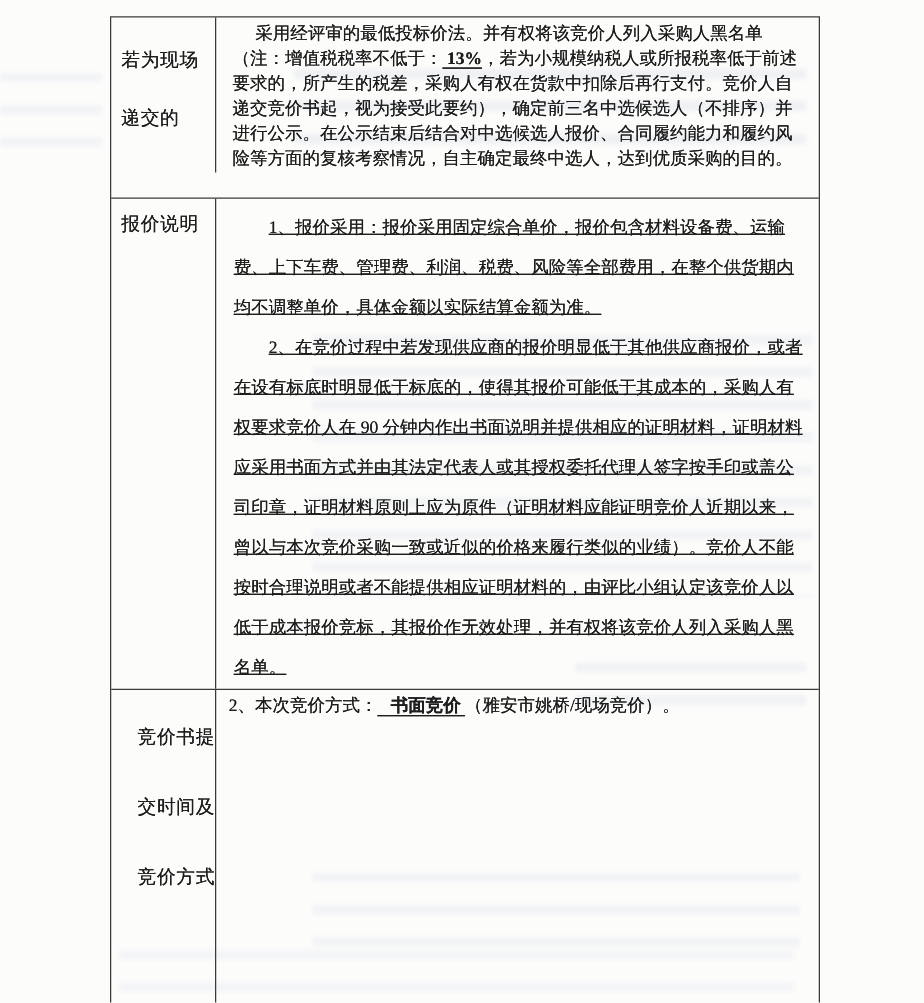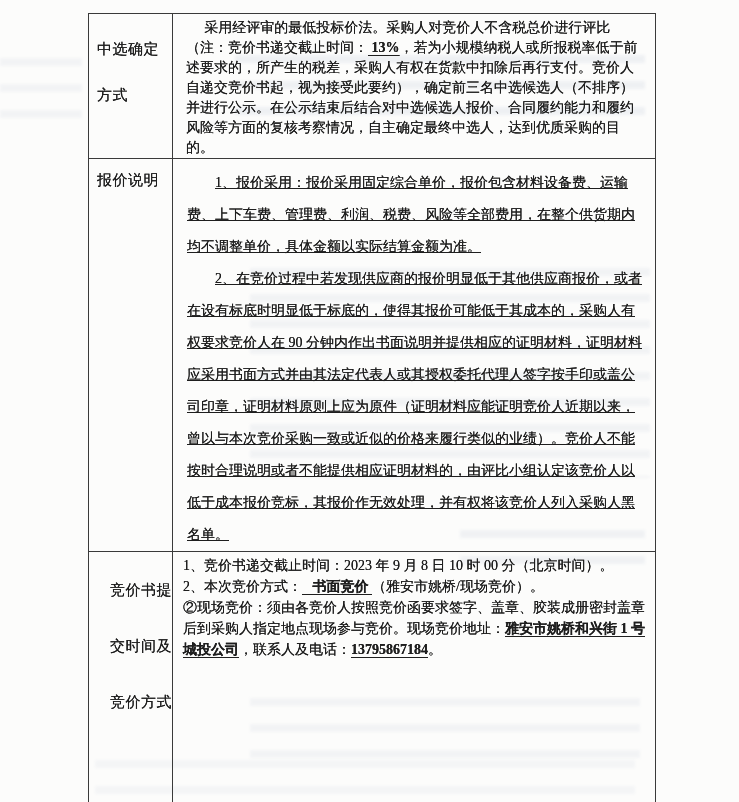--- a/index.html
+++ b/index.html
@@ -41,21 +41,21 @@
   .ccell p{margin:0;}
   .u{text-decoration:underline;text-underline-offset:3px;font-weight:bold;}
 
   
   .r1{min-height:119px;}
   .r1 .hcell{padding:12px 0 0 8px;line-height:46px;}
   .r1 .ccell{padding:4px 10px 0 13px;line-height:20px;}
   .r1 .ccell p{text-indent:1.3em;}
 
   
-  .r2{min-height:366px;}
+  .r2{min-height:366px;margin-top:20px;}
   .r2 .hcell{padding:10px 0 0 8px;line-height:1.5;}
   .r2 .ccell{padding:8px 12px 0 14px;line-height:32px;}
   .r2 .ccell p{text-indent:2em;text-decoration:underline;}
 
   
   .r3{min-height:253px;}
   .r3 .hcell{padding:10px 0 0 8px;line-height:56px;text-align:right;}
   .r3 .ccell{padding:3px 8px 0 10px;line-height:21px;}
 
   
@@ -71,40 +71,38 @@
   <div class="bleed b1"></div>
   <div class="bleed b2"></div>
   <div class="bleed b3"></div>
   <div class="bleed b4"></div>
   <div class="bleed b5"></div>
   <div class="bleed b6"></div>
 
   <div class="table">
 
     <div class="row r1">
-      <div class="hcell">中选确定方式</div>
+      <div class="hcell">若为现场递交的</div>
       <div class="ccell">
-        <p><span>采用经评审的最低投标价法。采购人对竞价人不含税总价进行评比（注：竞价书递交截止时间：</span><span class="u"> 13%</span><span>，若为小规模纳税人或所报税率低于前述要求的，所产生的税差，采购人有权在货款中扣除后再行支付。竞价人自递交竞价书起，视为接受此要约），确定前三名中选候选人（不排序）并进行公示。在公示结束后结合对中选候选人报价、合同履约能力和履约风险等方面的复核考察情况，自主确定最终中选人，达到优质采购的目的。</span></p>
+        <p><span>采用经评审的最低投标价法。并有权将该竞价人列入采购人黑名单（注：增值税税率不低于：</span><span class="u"> 13%</span><span>，若为小规模纳税人或所报税率低于前述要求的，所产生的税差，采购人有权在货款中扣除后再行支付。竞价人自递交竞价书起，视为接受此要约），确定前三名中选候选人（不排序）并进行公示。在公示结束后结合对中选候选人报价、合同履约能力和履约风险等方面的复核考察情况，自主确定最终中选人，达到优质采购的目的。</span></p>
       </div>
     </div>
 
     <div class="row r2">
       <div class="hcell">报价说明</div>
       <div class="ccell">
         <p><span>1、报价采用：报价采用固定综合单价，报价包含材料设备费、运输费、上下车费、管理费、利润、税费、风险等全部费用，在整个供货期内均不调整单价，具体金额以实际结算金额为准。</span></p>
         <p><span>2、在竞价过程中若发现供应商的报价明显低于其他供应商报价，或者在设有标底时明显低于标底的，使得其报价可能低于其成本的，采购人有权要求竞价人在 90 分钟内作出书面说明并提供相应的证明材料，证明材料应采用书面方式并由其法定代表人或其授权委托代理人签字按手印或盖公司印章，证明材料原则上应为原件（证明材料应能证明竞价人近期以来，曾以与本次竞价采购一致或近似的价格来履行类似的业绩）。竞价人不能按时合理说明或者不能提供相应证明材料的，由评比小组认定该竞价人以低于成本报价竞标，其报价作无效处理，并有权将该竞价人列入采购人黑名单。</span></p>
       </div>
     </div>
 
     <div class="row r3">
       <div class="hcell">竞价书提交时间及竞价方式</div>
       <div class="ccell">
-        <p><span>1、竞价书递交截止时间：2023 年 9 月 8 日 10 时 00 分（北京时间）。</span></p>
         <p><span>2、本次竞价方式：</span><span class="u">&nbsp;&nbsp;&nbsp;书面竞价&nbsp;</span><span>（雅安市姚桥/现场竞价）。</span></p>
-        <p><span>②现场竞价：须由各竞价人按照竞价函要求签字、盖章、胶装成册密封盖章后到采购人指定地点现场参与竞价。现场竞价地址：</span><span class="u">雅安市姚桥和兴街 1 号城投公司</span><span>，联系人及电话：</span><span class="u">13795867184</span><span>。</span></p>
       </div>
     </div>
 
     <div class="row r4">
       <div class="hcell">付款方式</div>
       <div class="ccell">
         <p><span>双方在签订合同前共同协商确认。</span></p>
       </div>
     </div>
 

